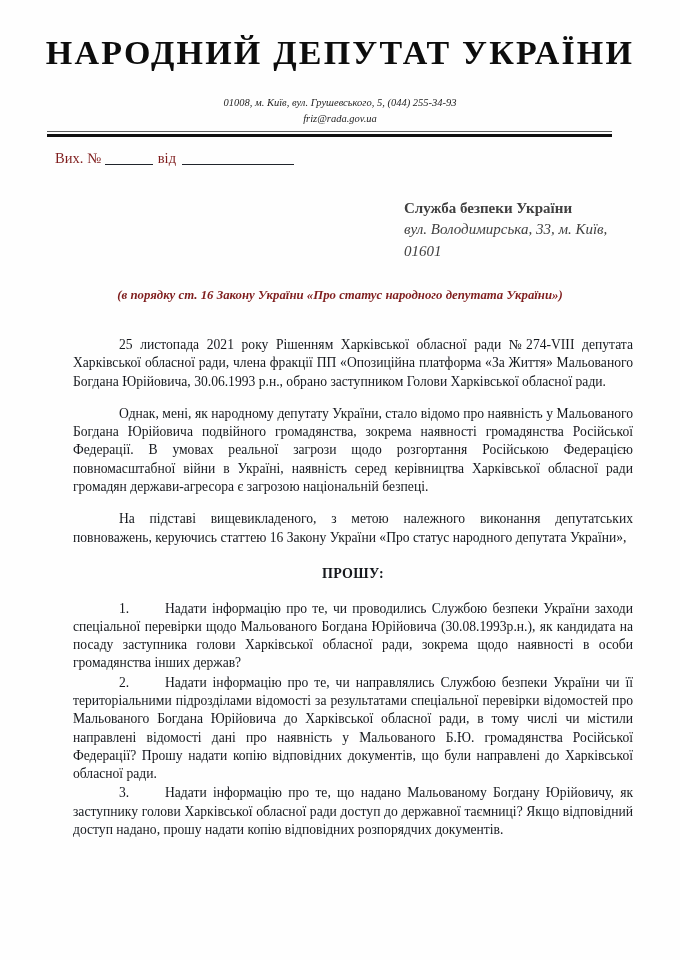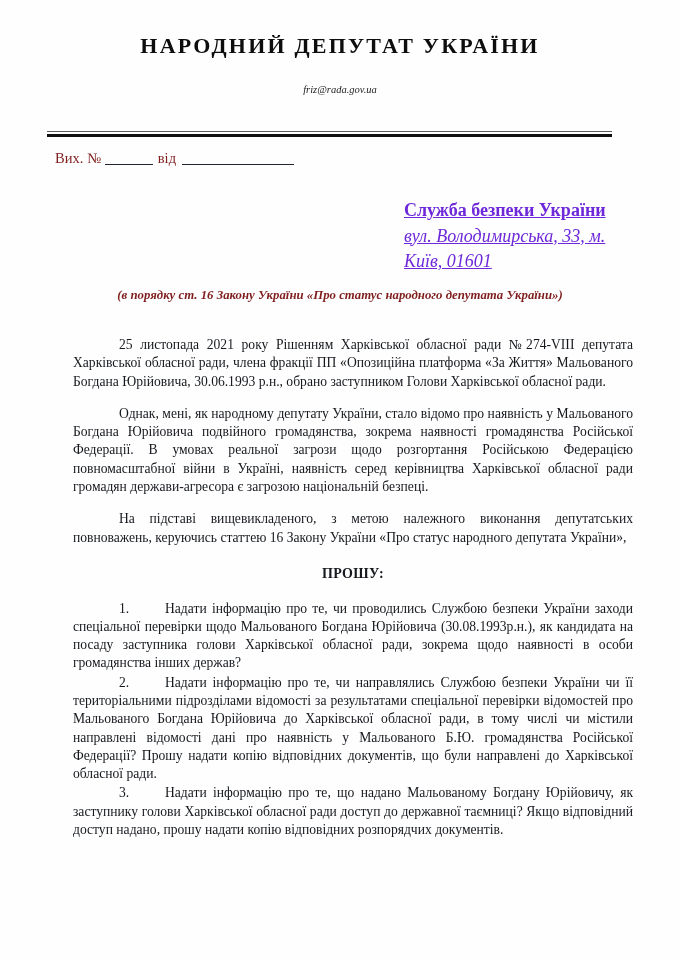--- a/index.html
+++ b/index.html
@@ -24,21 +24,21 @@
     background: #fefefe;
   }
 
   
   .letterhead {
     padding-top: 34px;
     text-align: center;
   }
   .org-title {
     font-family: "Liberation Serif", "DejaVu Serif", serif;
-    font-size: 22px;
+    font-size: 34px;
     font-weight: 700;
     letter-spacing: 2.2px;
     color: #0d0d0d;
     line-height: 1.1;
     white-space: nowrap;
   }
   .contact-block {
     margin-top: 24px;
     font-size: 10.5px;
     font-style: italic;
@@ -96,24 +96,23 @@
     vertical-align: -2px;
     height: 12px;
   }
 
   
   .addressee {
     position: absolute;
     left: 404px;
     top: 198px;
     width: 232px;
-    font-size: 18px;
+    font-size: 15px;
     line-height: 1.42;
-    color: #6d28d9;
-    text-decoration: underline;
+    color: #404040;
   }
   .addressee-name {
     font-weight: 700;
     display: block;
   }
   .addressee-addr {
     font-style: italic;
     display: block;
   }
 
@@ -185,20 +184,21 @@
   }
 </style>
 </head>
 <body>
 
 <div class="page">
 
   <div class="letterhead">
     <div class="org-title">НАРОДНИЙ ДЕПУТАТ УКРАЇНИ</div>
     <div class="contact-block">
+      <span class="contact-line">01008, м. Київ, вул. Грушевського, 5, (044) 255-34-93</span>
       <span class="contact-line">friz@rada.gov.ua</span>
     </div>
   </div>
 
   <div class="rule-wrap">
     <div class="rule-thin"></div>
     <div class="rule-gap"></div>
     <div class="rule-thick"></div>
   </div>
 

